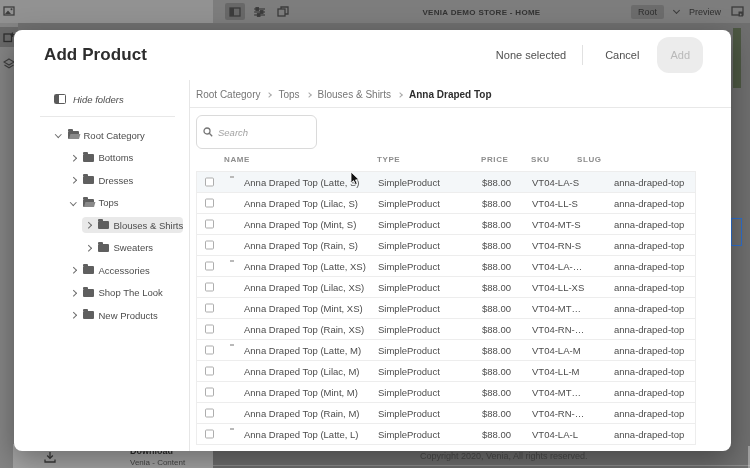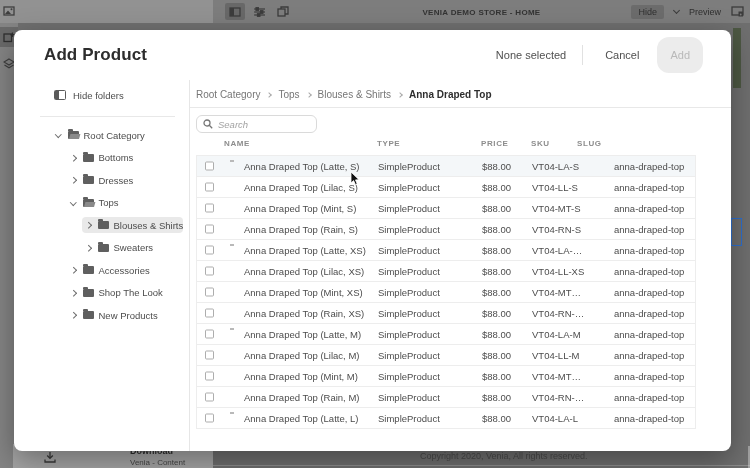--- a/index.html
+++ b/index.html
@@ -43,21 +43,21 @@
   .dlg-actions { margin-left:auto; display:flex; align-items:center; }
   .sel-status { font-size:11px; color:#505050; }
   .vdiv { width:1px; height:20px; background:#e1e1e1; margin:0 16px; }
   .btn-cancel { font-size:11px; color:#505050; background:none; border:none; cursor:default;
     font-family:inherit; padding:4px 6px; }
   .btn-add { font-size:11px; color:#b9b9b9; background:#ececec; border:none; border-radius:12px;
     padding:12px 13px; margin-left:12px; font-family:inherit; }
   .dlg-body { flex:1; display:flex; min-height:0; }
   
   .folders { width:176px; flex:0 0 176px; border-right:1px solid #e6e6e6; padding-top:6px; }
-  .hide-folders { display:flex; align-items:flex-start; gap:7px; margin:4px 0 8px 40px; height:18px; }
+  .hide-folders { display:flex; align-items:center; gap:7px; margin:4px 0 8px 40px; height:18px;font-style:italic; }
   .hf-icon { width:12px; height:10px; border:1.2px solid #5a5a5a; border-radius:1.5px; position:relative; }
   .hf-icon::before { content:''; position:absolute; left:0; top:0; bottom:0; width:4px; background:#5a5a5a; }
   .hf-label { font-size:9.5px; color:#4c4c4c; }
   .folders hr { border:none; border-top:1px solid #e8e8e8; margin:8px 14px 7px 26px; }
   .tree-item { display:flex; align-items:center; height:22.5px; padding-right:10px; }
   .tree-inner { flex:1; display:flex; align-items:center; gap:5px; height:16px;
     border-radius:4px; padding-left:4px; margin-left:-4px; }
   .tree-item.selected .tree-inner { background:#e9e9e9; }
   .chev { width:4.5px; height:4.5px; border-right:1.2px solid #6e6e6e; border-bottom:1.2px solid #6e6e6e; flex:0 0 auto; }
   .chev.right { transform:rotate(-45deg); }
@@ -71,21 +71,21 @@
   .content { flex:1; padding:0 0 0 6px; position:relative; min-width:0; }
   .breadcrumb { display:flex; align-items:center; gap:7px; height:27px; padding-top:2px; }
   .bc-item { font-size:10px; color:#767676; white-space:nowrap; }
   .bc-sep { width:4px; height:4px; border-right:1.1px solid #a8a8a8; border-top:1.1px solid #a8a8a8;
     transform:rotate(45deg); flex:0 0 auto; }
   .bc-current { font-size:10px; font-weight:bold; color:#2e2e2e; }
   .content-hr { border:none; border-top:1px solid #e8e8e8; margin:0 0 0 -6px; }
   .count { margin-top:10px; font-size:10px; color:#4a4a4a; }
   .count b { font-weight:bold; }
   .search-box { margin-top:7px; width:121px; height:18px; border:1px solid #dadada; border-radius:6px;
-    display:flex; align-items:center; padding:8px 6px; gap:5px; background:#fff; }
+    display:flex; align-items:center; padding:16px 6px; gap:5px; background:#fff; }
   .search-box input { border:none; outline:none; width:100%; font-size:9.5px; font-style:italic;
     color:#555; font-family:inherit; background:transparent; }
   .search-box input::placeholder { color:#a3a3a3; font-style:italic; }
   .table { margin-top:6px; width:500px; position:relative; }
   .thead { position:relative; height:16px; }
   .th { position:absolute; top:0; font-size:8px; font-weight:bold; letter-spacing:.6px; color:#8d8d8d; }
   .tbody { border:1px solid #ededed; border-bottom:none; }
   .trow { position:relative; height:21px; border-bottom:1px solid #ededed; background:#fff; }
   .trow.hl { background:#f4f7f9; }
   .tcell { position:absolute; top:50%; transform:translateY(-50%); font-size:9.5px; color:#4c4c4c; white-space:nowrap; }
@@ -120,21 +120,21 @@
         </svg>
     </div>
     <div class="tb-icon-box" style="left:62px;width:16px;">
       <svg width="12" height="11">
           <rect x="1" y="3" width="7" height="7" fill="none" stroke="#3c3c3c" stroke-width="1.3"></rect>
           <path d="M4 3 V1 H11 V8 H8" fill="none" stroke="#3c3c3c" stroke-width="1.3"></path>
         </svg>
     </div>
     <span class="tb-title">VENIA DEMO STORE - HOME</span>
     <div class="tb-right">
-      <span class="tb-edit-box">Hide</span>
+      <span class="tb-edit-box">Root</span>
       <span class="chev-sm"></span>
       <span class="tb-text">Preview</span>
       <span>
         <svg width="13" height="11">
             <rect x="1" y="1" width="11" height="8" fill="none" stroke="#3c3c3c" stroke-width="1.3"></rect>
             <rect x="7.5" y="5.5" width="4.5" height="5" fill="#3c3c3c"></rect>
             <circle cx="9.7" cy="8.5" r="0.9" fill="#7d7d7d"></circle>
           </svg>
       </span>
     </div>

